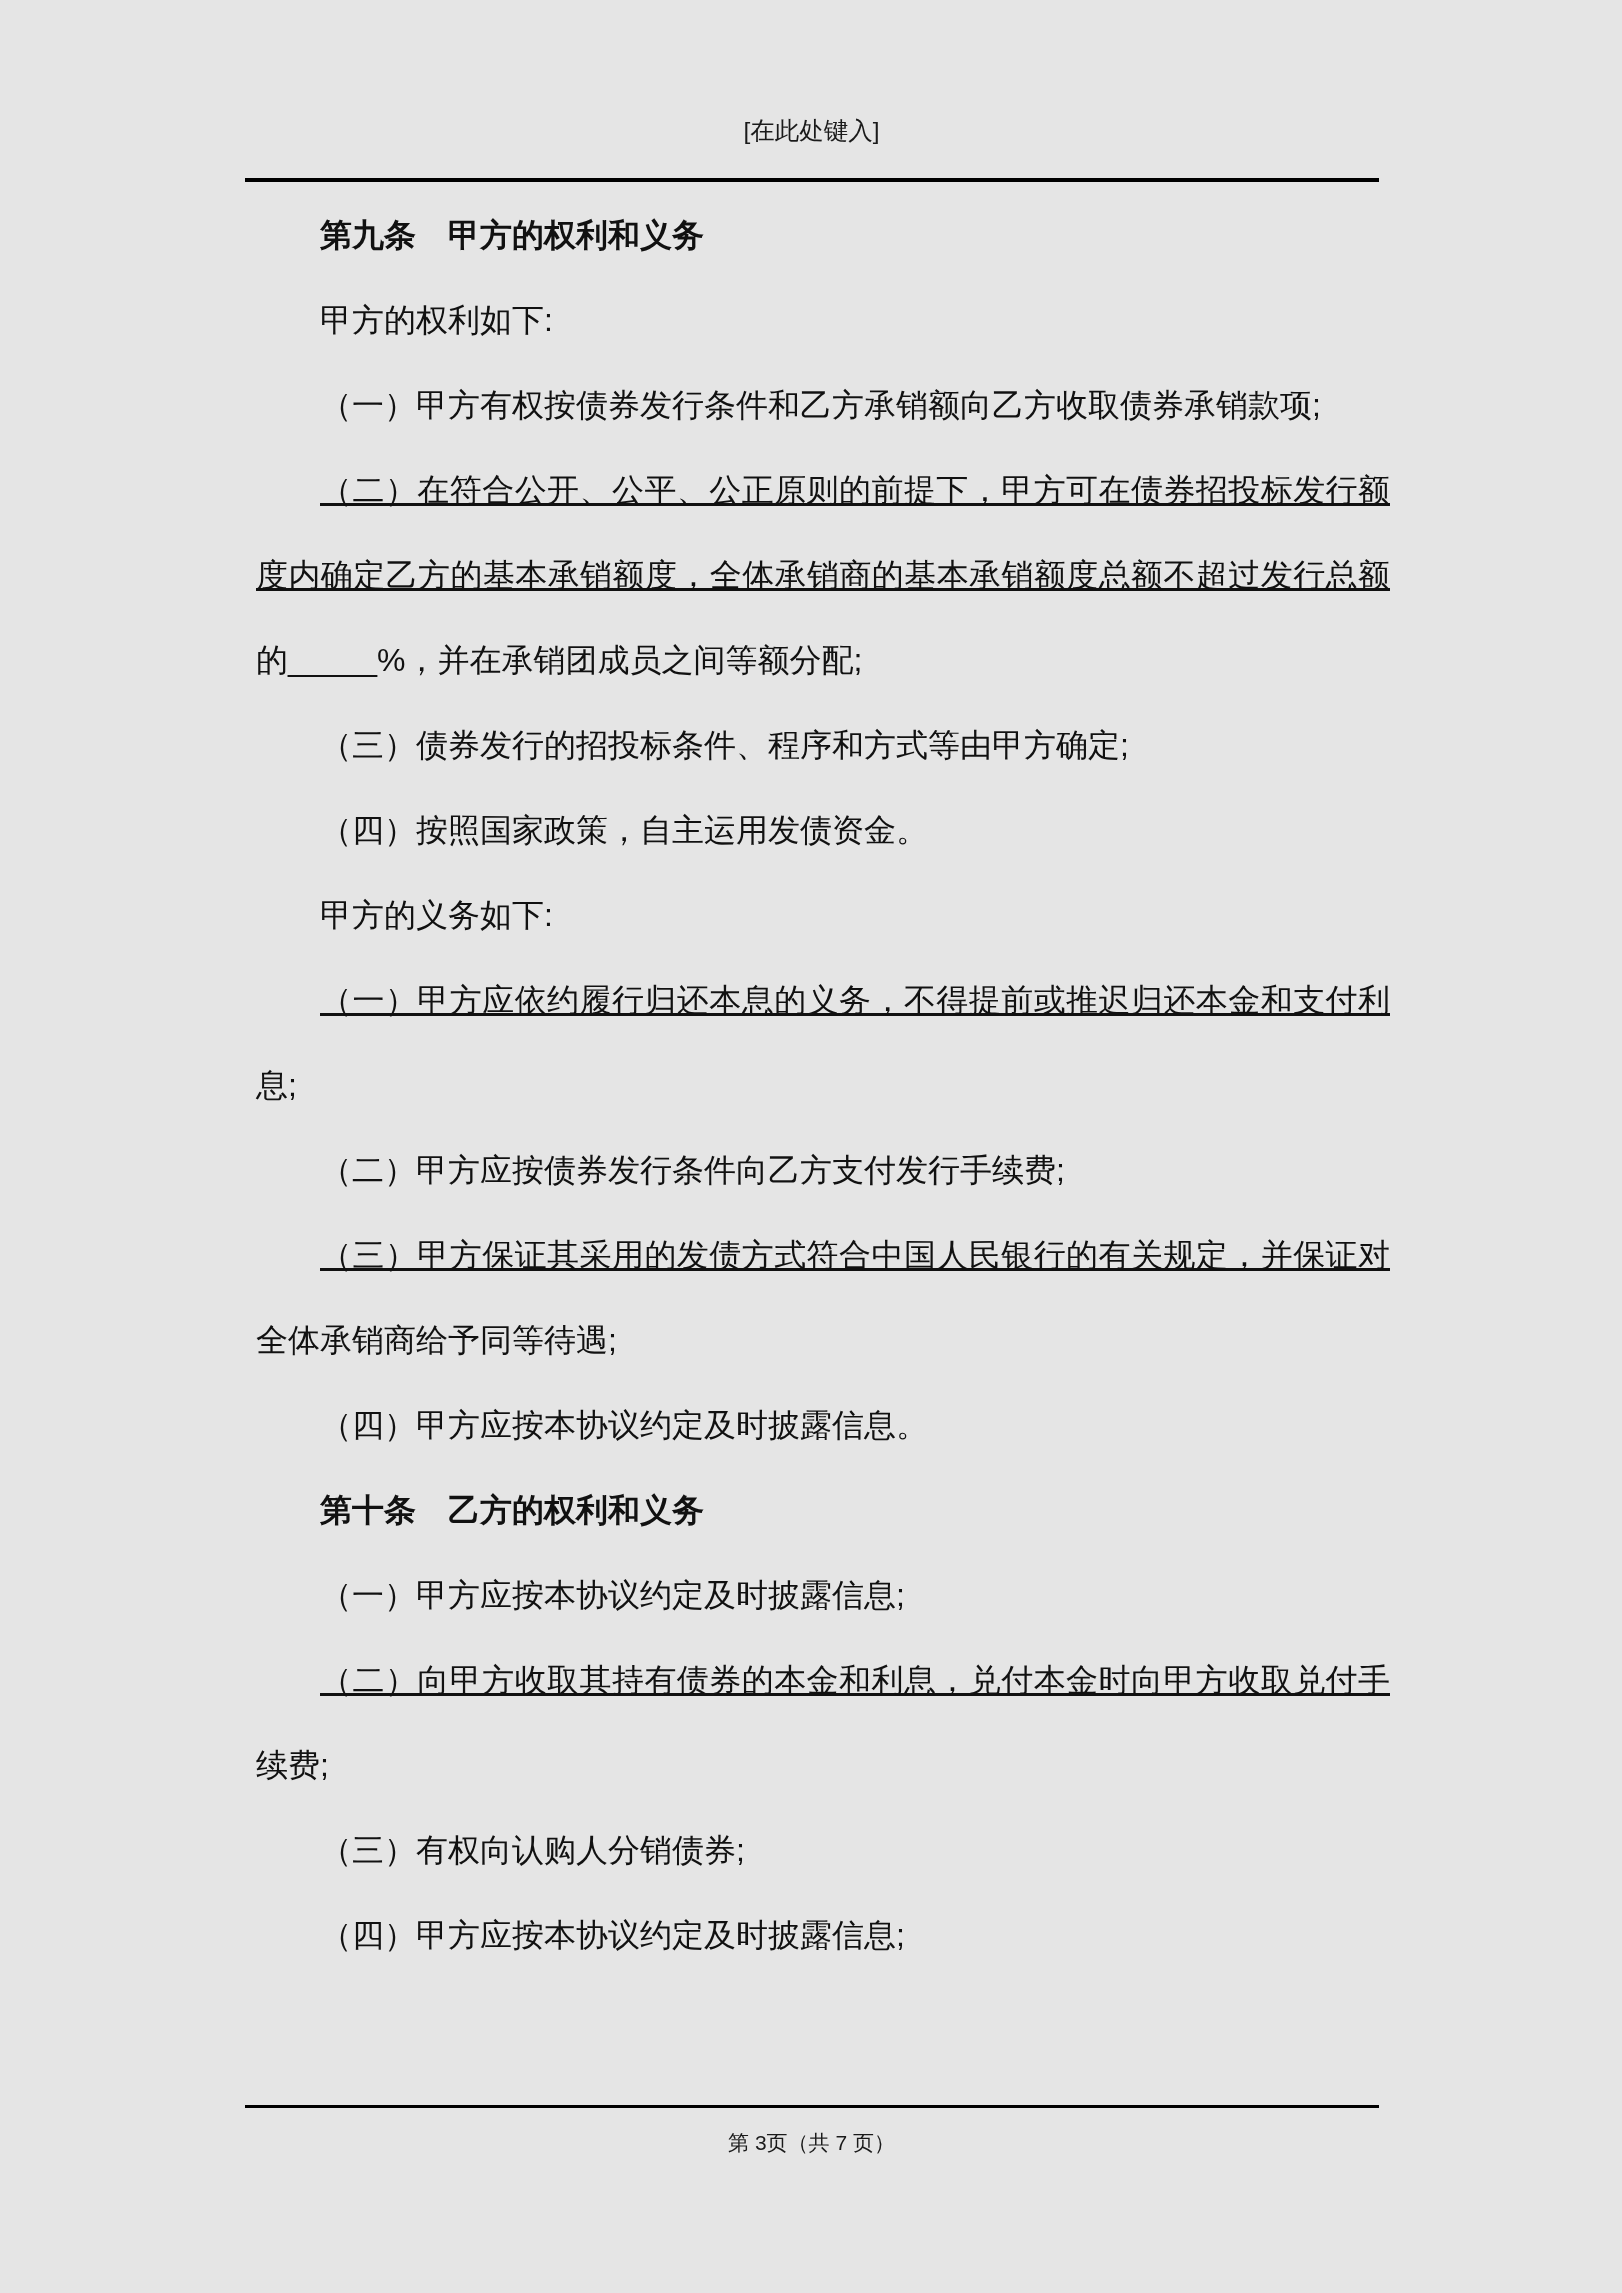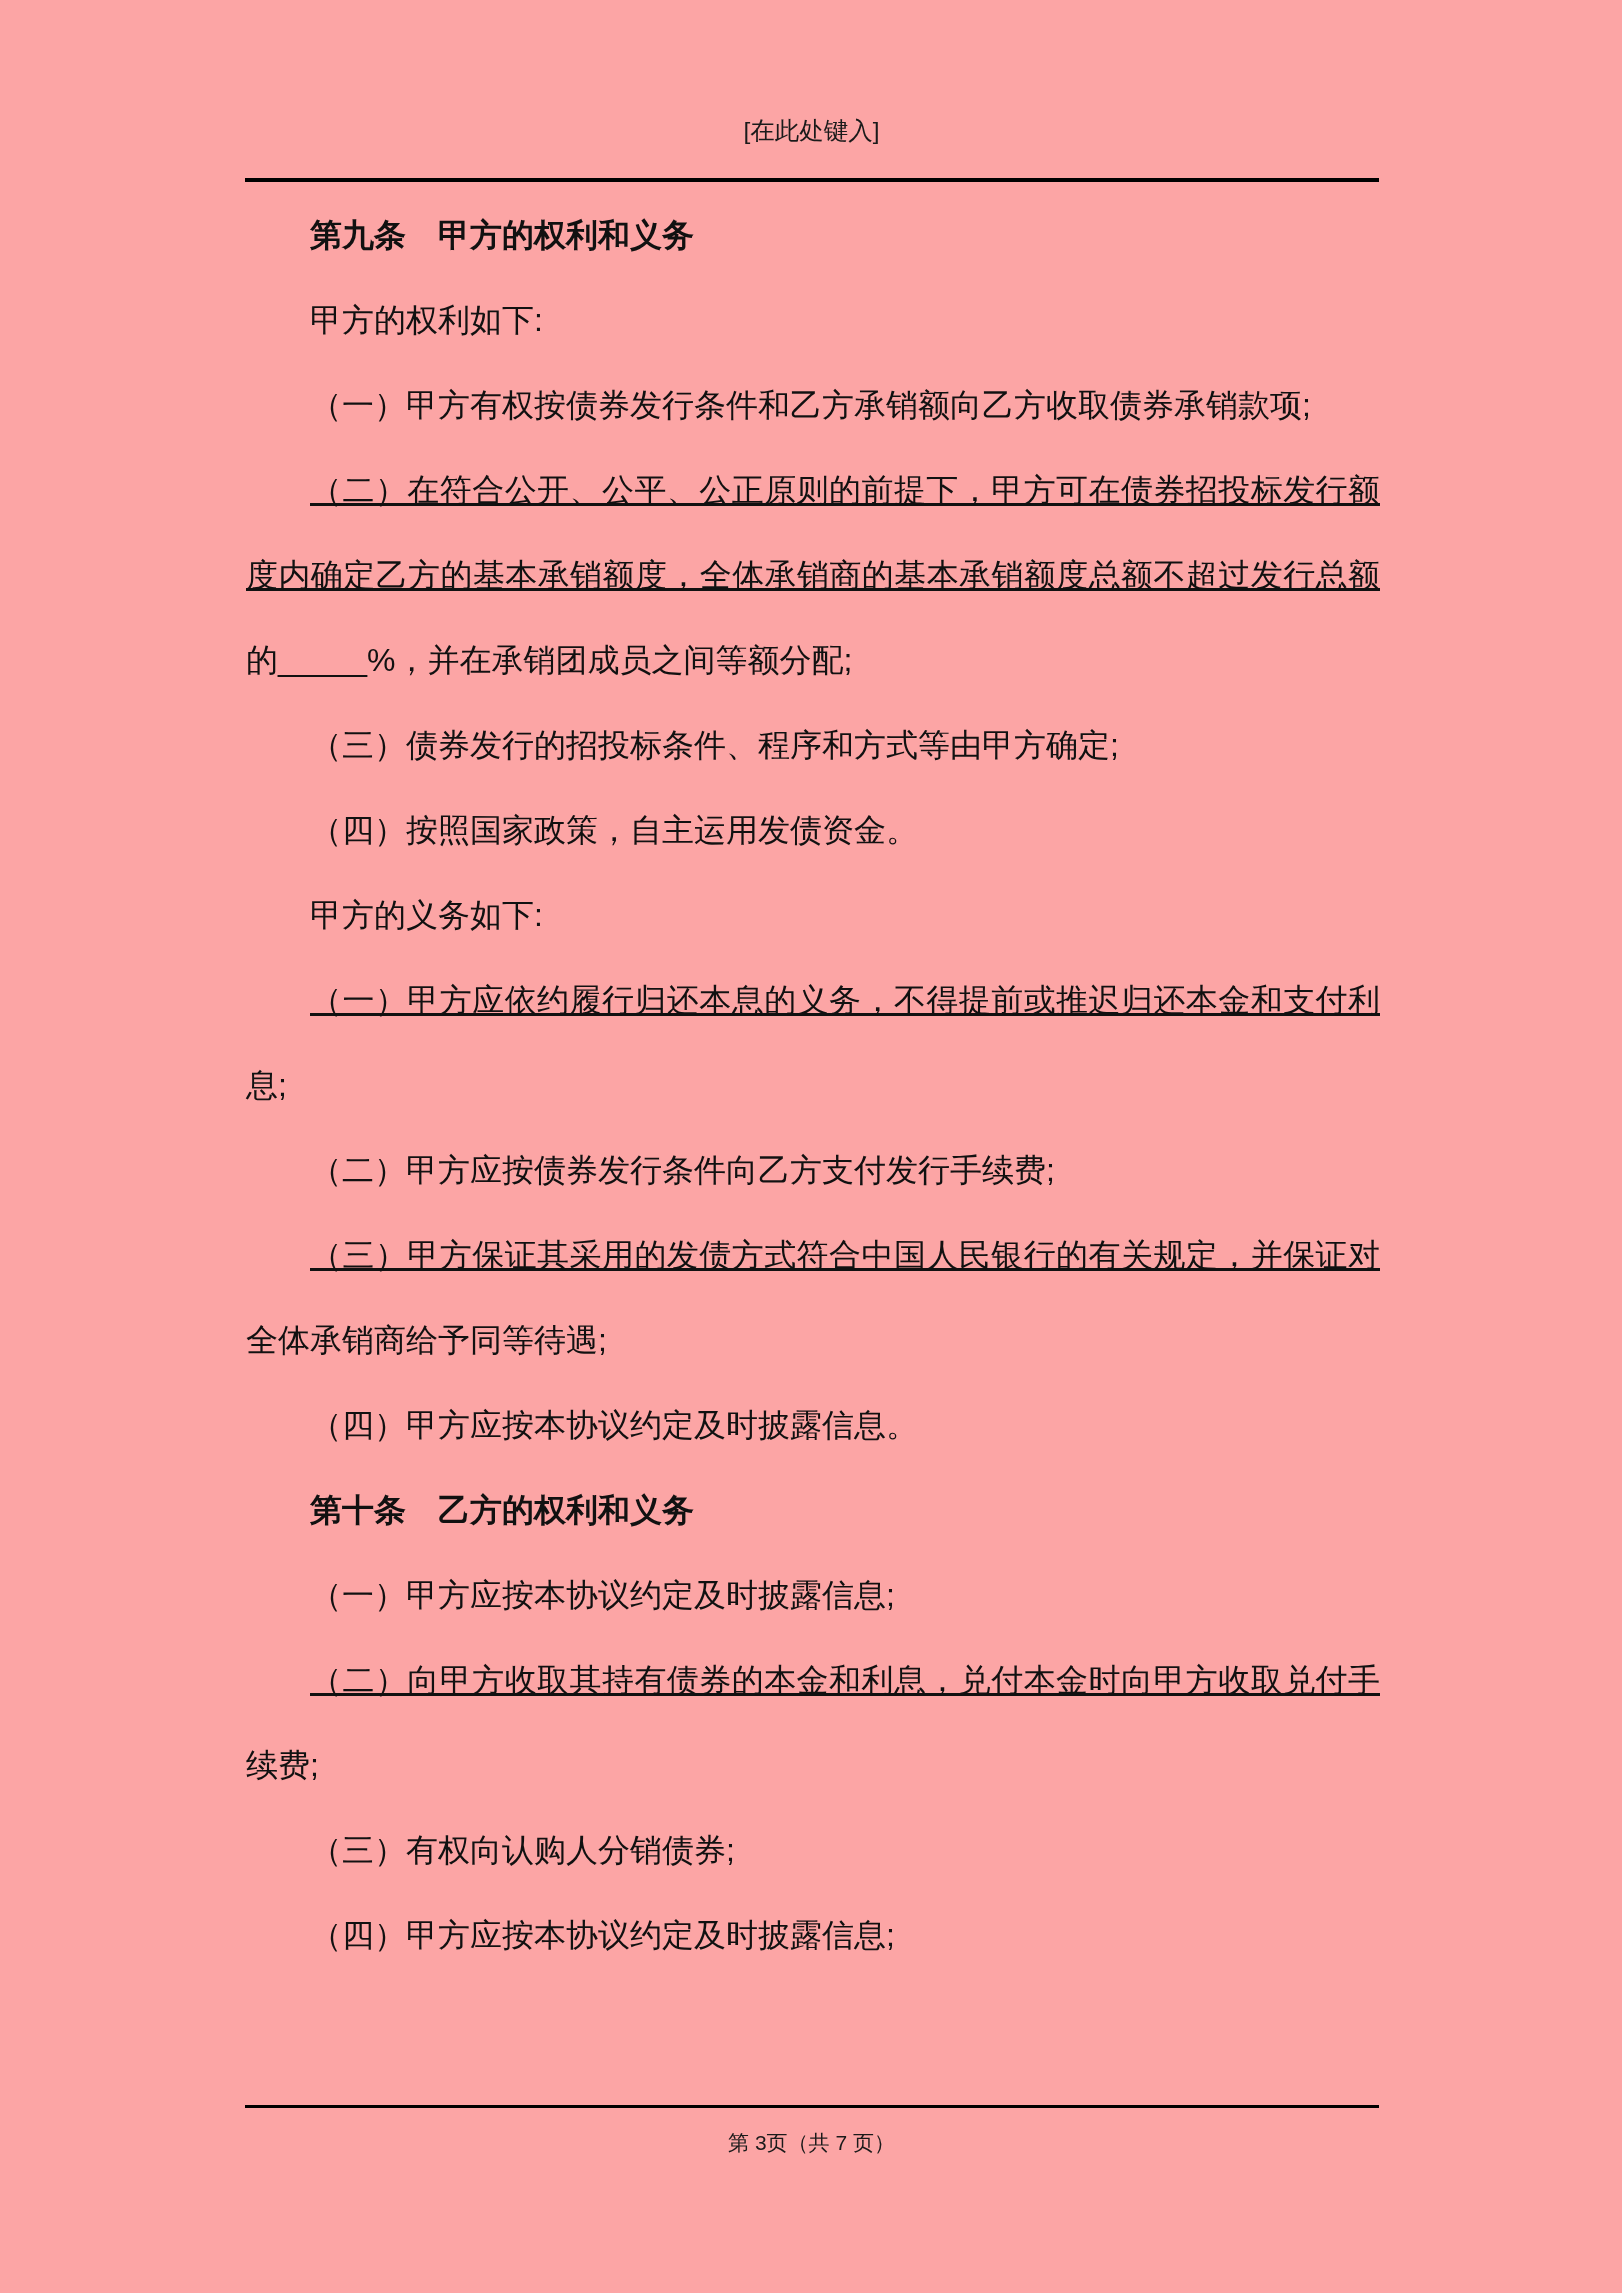--- a/index.html
+++ b/index.html
@@ -4,21 +4,21 @@
 <style>
   html, body {
     margin: 0;
     padding: 0;
     background: #ffffff;
   }
   .page {
     position: relative;
     width: 1623px;
     height: 2294px;
-    background: #fca5a5;
+    background: #e5e5e5;
     font-family: "Liberation Sans", sans-serif;
     color: #111111;
     overflow: hidden;
   }
   .page-header {
     position: absolute;
     top: 115px;
     left: 0;
     width: 1623px;
     text-align: center;
@@ -30,21 +30,21 @@
     position: absolute;
     top: 178px;
     left: 245px;
     width: 1134px;
     height: 3.6px;
     background: #000000;
   }
   .doc-body {
     position: absolute;
     top: 193px;
-    left: 246px;
+    left: 256px;
     width: 1134px;
     font-size: 32px;
   }
   .line {
     line-height: 85px;
     height: 85px;
     text-align: left;
   }
   .line.indent {
     text-indent: 64px;

